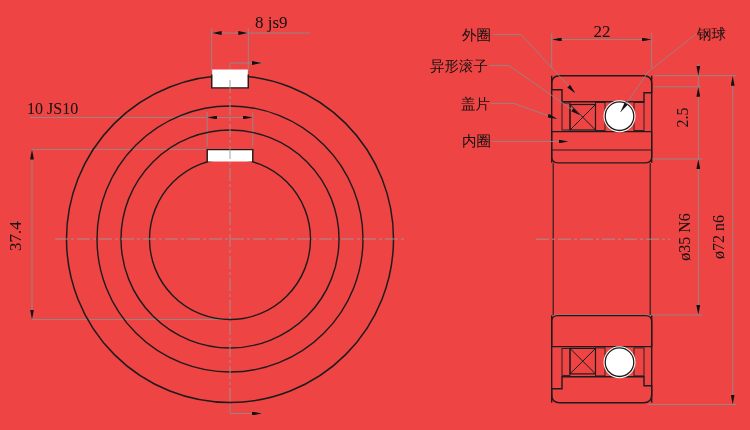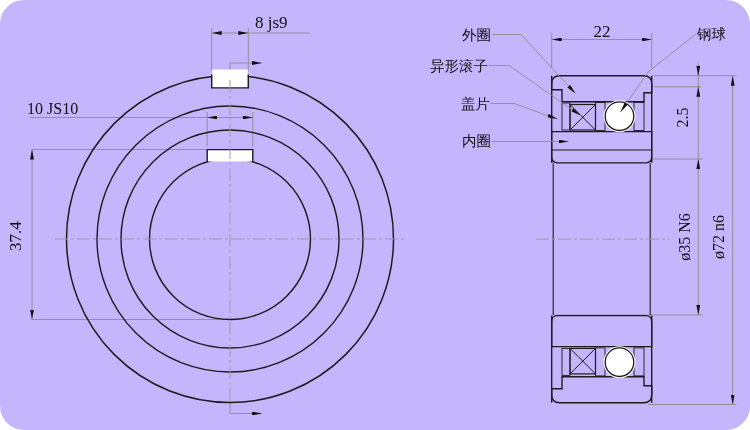--- a/index.html
+++ b/index.html
@@ -1,17 +1,17 @@
 <!DOCTYPE html>
 <html><head>
 <meta charset="utf-8">
 <style>
   html,body{margin:0;padding:0;background:#ffffff;}
-  .canvas{position:relative;width:750px;height:430px;background:#c4b5fd;overflow:hidden;
-          font-family:"Liberation Serif","DejaVu Serif",serif;border-radius:24px;}
+  .canvas{position:relative;width:750px;height:430px;background:#ef4444;overflow:hidden;
+          font-family:"Liberation Serif","DejaVu Serif",serif;}
   svg{display:block;}
   text{fill:#111111;}
   .dimtxt{font-size:17px;font-family:"Liberation Serif","DejaVu Serif",serif;}
   .dimtxt-s{font-size:16px;font-family:"Liberation Serif","DejaVu Serif",serif;}
   .cjk{font-size:14.5px;font-family:"Liberation Serif","DejaVu Serif",serif;}
   .obj{stroke:#1c1c1c;fill:none;}
   .dim{stroke:#8c8c8c;stroke-width:0.9;fill:none;}
   .ldr{stroke:#8a8a8a;stroke-width:0.85;fill:none;}
   .cl{stroke:#9a9a9a;stroke-width:0.9;fill:none;stroke-dasharray:13 3 3 3;}
 </style>

